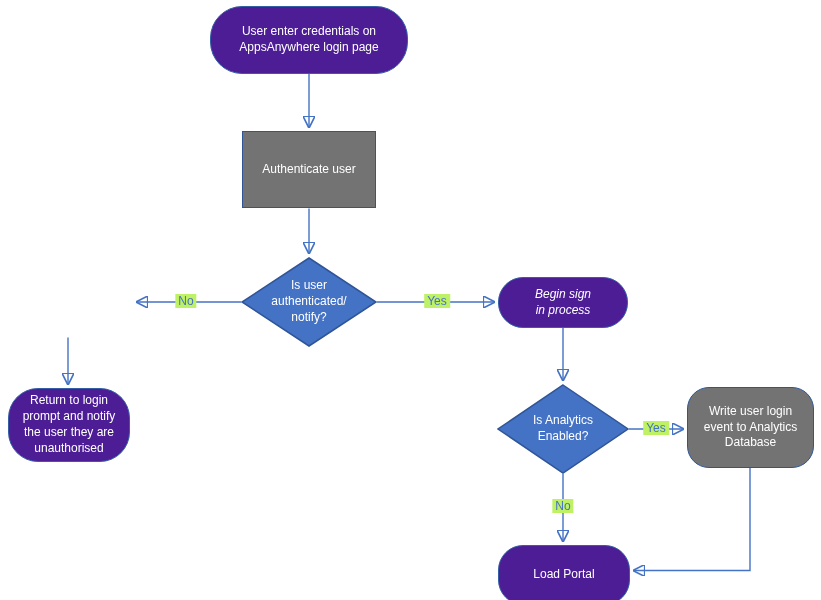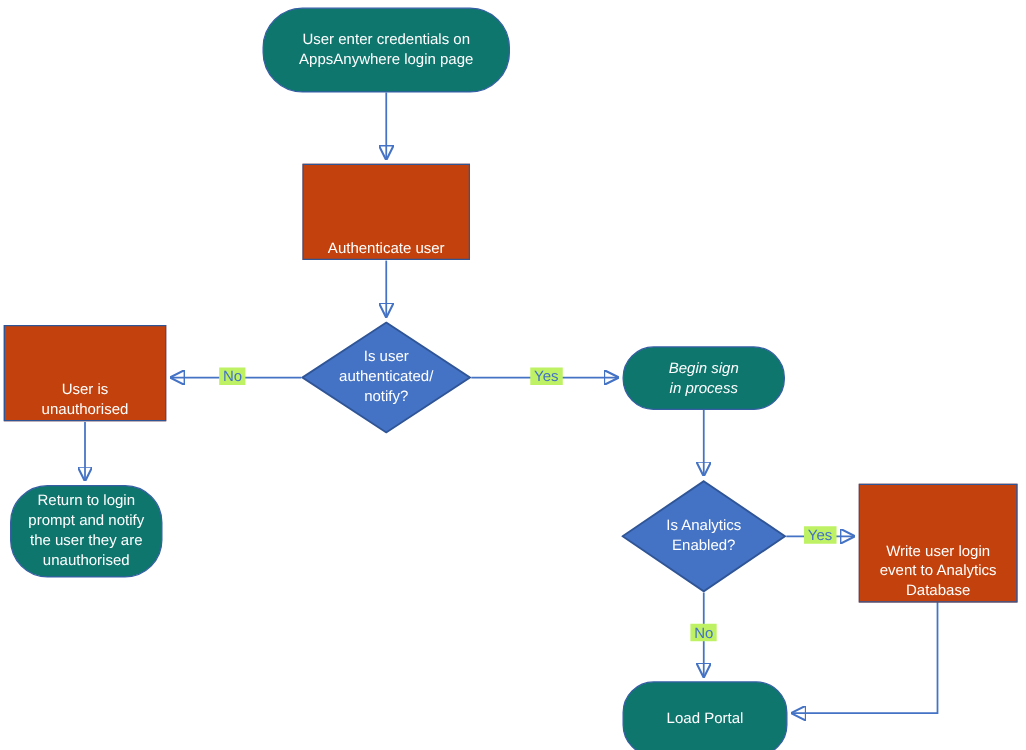--- a/index.html
+++ b/index.html
@@ -7,22 +7,22 @@
     position:relative;width:821px;height:600px;background:#ffffff;
     font-family:"Liberation Sans",sans-serif;overflow:hidden;
   }
   .connector-layer{position:absolute;left:0;top:0;width:821px;height:600px;z-index:1;}
   .connector-layer path{fill:none;stroke:#4472C4;stroke-width:1.4;}
   .node{
     position:absolute;z-index:2;display:flex;align-items:center;justify-content:center;
     text-align:center;color:#ffffff;font-size:12px;line-height:1.32;
     box-sizing:border-box;
   }
-  .process{background:#c2410c;border:1.6px solid #2F5597;align-items:flex-end;}
-  .terminator{background:#0f766e;border:1.6px solid #355EA5;}
+  .process{background:#737373;border:1.6px solid #2F5597;}
+  .terminator{background:#4c1d95;border:1.6px solid #355EA5;}
   .diamond{background:transparent;}
   .diamond .shape{position:absolute;left:0;top:0;width:100%;height:100%;}
   .diamond polygon{fill:#4472C4;stroke:#2F5597;stroke-width:1.5;}
   .node-label{position:relative;z-index:1;}
   .edge-label{
     position:absolute;z-index:3;transform:translate(-50%,-50%);
     color:#4472C4;font-size:12px;background:#bef264;padding:0 3px;white-space:nowrap;
   }
 </style>
 </head>
@@ -55,40 +55,37 @@
     <div class="node-label" style="padding:0 8px;">Authenticate user</div>
   </div>
 
   <div class="node diamond" style="left:241px;top:257px;width:136px;height:90px;">
     <svg class="shape" viewBox="0 0 136 90" preserveAspectRatio="none">
       <polygon points="68,1 135,45 68,89 1,45"></polygon>
     </svg>
     <div class="node-label" style="padding:0 18px;">Is user authenticated/ notify?</div>
   </div>
 
-  <div class="node process" style="left:3px;top:260px;width:130px;height:77px;">
-    <div class="node-label" style="padding:0 15px;">User is unauthorised</div>
-  </div>
 
   <div class="node terminator" style="left:8px;top:388px;width:122px;height:74px;border-radius:30px;">
     <div class="node-label" style="padding:0 6px;">Return to login prompt and notify the user they are unauthorised</div>
   </div>
 
   <div class="node terminator" style="left:498px;top:277px;width:130px;height:51px;border-radius:25px;">
     <div class="node-label" style="padding:0 31px;font-style:italic;">Begin sign in process</div>
   </div>
 
   <div class="node diamond" style="left:497px;top:384px;width:132px;height:90px;justify-content:flex-end;">
     <svg class="shape" viewBox="0 0 132 90" preserveAspectRatio="none">
       <polygon points="66,1 131,45 66,89 1,45"></polygon>
     </svg>
     <div class="node-label" style="padding:0 18px;">Is Analytics Enabled?</div>
   </div>
 
-  <div class="node process" style="left:687px;top:387px;width:127px;height:95px;">
+  <div class="node process" style="left:687px;top:387px;width:127px;height:81px;border-radius:22px;">
     <div class="node-label" style="padding:0 8px;">Write user login event to Analytics Database</div>
   </div>
 
   <div class="node terminator" style="left:498px;top:545px;width:132px;height:60px;border-radius:25px;">
     <div class="node-label" style="padding:0 10px;">Load Portal</div>
   </div>
 
   <span class="edge-label" style="left:186px;top:301px;">No</span>
   <span class="edge-label" style="left:437px;top:301px;">Yes</span>
   <span class="edge-label" style="left:656px;top:428px;">Yes</span>

